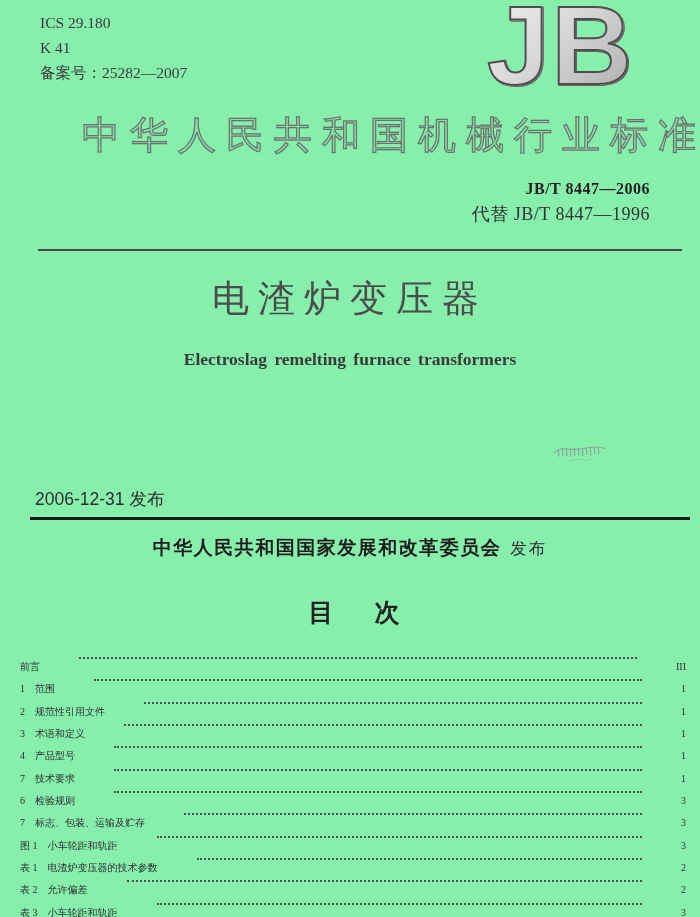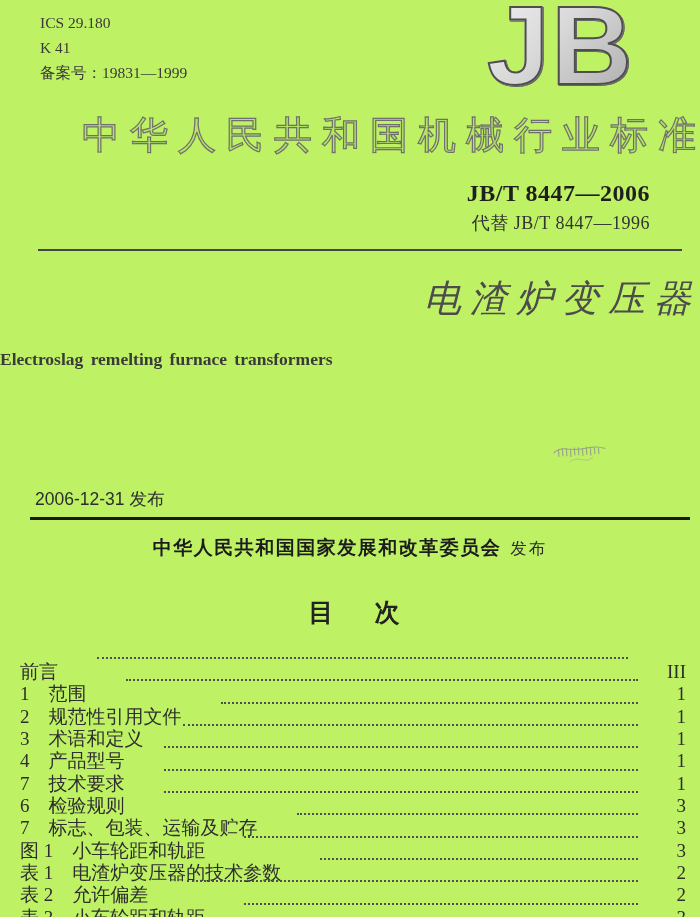--- a/index.html
+++ b/index.html
@@ -1,19 +1,19 @@
 <!DOCTYPE html>
 <html><head>
 <meta charset="utf-8">
 <style>
   html,body{margin:0;padding:0;background:#e8e8e8;}
   .page{
     position:relative;
     width:700px;height:917px;
-    background:#bef264;
+    background:#86efac;
     overflow:hidden;
     font-family:"Liberation Serif","DejaVu Serif",serif;
     color:#2b2b2b;
   }
   
   .ics-block{position:absolute;left:40px;top:10px;font-size:15.5px;line-height:25px;color:#3a3a3a;}
   
   .jb-logo{
     position:absolute;left:487px;top:-16px;
     font-family:"Liberation Sans","DejaVu Sans",sans-serif;
@@ -26,63 +26,63 @@
   }
   
   .std-name{
     position:absolute;left:38px;top:110px;width:650px;
     font-size:38px;letter-spacing:10px;white-space:nowrap;
     color:rgba(120,120,120,0.12);
     margin-left:44px;
     -webkit-text-stroke:1.2px #6f6f6f;
   }
   .code-block{position:absolute;right:50px;top:180px;text-align:right;}
-  .code-main{font-size:24px;font-weight:bold;color:#1f1f1f;letter-spacing:0.5px;}
+  .code-main{font-size:16px;font-weight:bold;color:#1f1f1f;letter-spacing:0.5px;}
   .code-replaces{font-size:18px;color:#333;margin-top:4px;letter-spacing:0.5px;}
   .rule-thin{position:absolute;left:38px;top:249px;width:644px;height:2px;background:#454545;}
   .title-zh{
-    position:absolute;top:274px;left:0;width:100%;text-align:right;
-    font-size:37px;letter-spacing:9px;color:#4c4c4c;font-style:italic;
+    position:absolute;top:274px;left:0;width:100%;text-align:center;
+    font-size:37px;letter-spacing:9px;color:#4c4c4c;
   }
   .title-en{
-    position:absolute;top:349px;left:0;width:100%;
+    position:absolute;top:349px;left:0;width:100%;text-align:center;
     font-size:17.5px;font-weight:bold;color:#3a3a3a;word-spacing:3px;
   }
   .stamp{position:absolute;left:551px;top:442px;transform:rotate(-4deg);opacity:0.75;}
   .dates-row{
     position:absolute;left:35px;top:487px;width:647px;
     display:flex;justify-content:space-between;align-items:flex-end;
     font-family:"Liberation Sans","DejaVu Sans",sans-serif;
     font-size:17.5px;color:#2d2d2d;
   }
   .rule-thick{position:absolute;left:30px;top:517px;width:660px;height:3px;background:#191919;}
   .publisher-row{
     position:absolute;top:535px;left:0;width:100%;text-align:center;white-space:nowrap;
   }
   .publisher-name{font-size:19px;font-weight:bold;color:#1c1c1c;letter-spacing:1.5px;}
   .publisher-action{font-size:16.5px;color:#2e2e2e;margin-left:9px;letter-spacing:2px;}
   .toc-heading{
     position:absolute;top:596px;left:8px;width:100%;text-align:center;
     font-size:25px;font-weight:bold;color:#222;letter-spacing:8px;
   }
   .toc{position:absolute;left:20px;top:641px;width:666px;}
-  .toc-row{display:flex;align-items:baseline;height:22.35px;font-size:19px;color:#2e2e2e;gap:36px;}
+  .toc-row{display:flex;align-items:baseline;height:22.35px;font-size:10px;color:#2e2e2e;gap:36px;}
   .toc-label{white-space:nowrap;}
   .toc-dots{flex:1;border-bottom:2px dotted #4f4f4f;margin:0 3px;align-self:flex-end;margin-bottom:4.5px;min-width:20px;}
   .toc-page{white-space:nowrap;margin-top:20px;}
 </style>
 </head>
 <body>
 
 <div class="page">
 
   <div class="ics-block">
     <div>ICS 29.180</div>
     <div>K 41</div>
-    <div>备案号：19831—1999</div>
+    <div>备案号：25282—2007</div>
   </div>
 
   <div class="jb-logo">JB</div>
 
   <div class="std-name">中华人民共和国机械行业标准</div>
 
   <div class="code-block">
     <div class="code-main">JB/T 8447—2006</div>
     <div class="code-replaces">代替 JB/T 8447—1996</div>
   </div>

